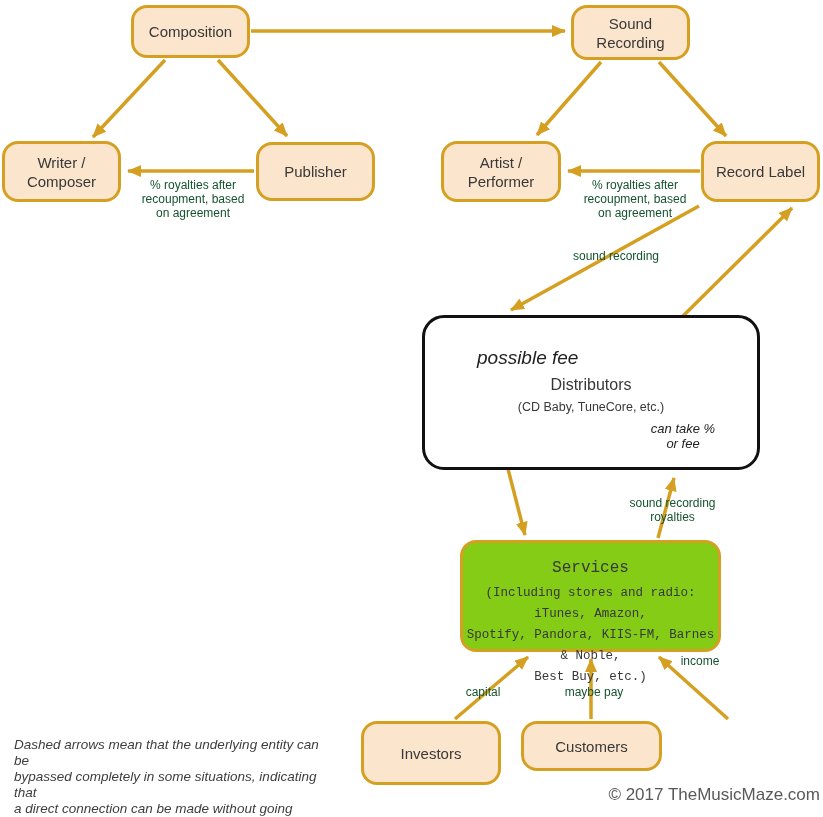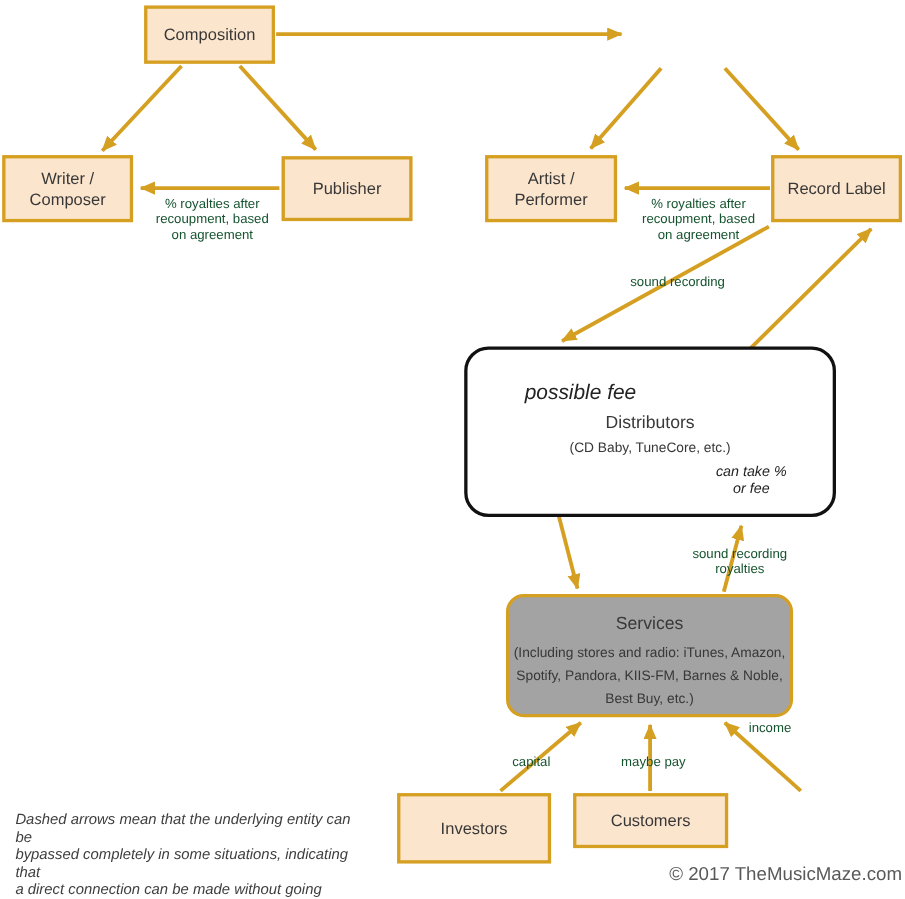--- a/index.html
+++ b/index.html
@@ -4,21 +4,21 @@
 <style>
   html,body { margin:0; padding:0; background:#ffffff; }
   #canvas {
     position:relative; width:823px; height:817px; background:#ffffff;
     font-family:"Liberation Sans", sans-serif; overflow:hidden;
   }
   #arrows { position:absolute; left:0; top:0; width:823px; height:817px; }
 
   .node {
     position:absolute; box-sizing:border-box;
-    background:#FCE5CD; border:3.5px solid #D5A021; border-radius:0;
+    background:#FCE5CD; border:3.5px solid #D5A021; border-radius:16px;
     display:flex; align-items:center; justify-content:center;
     text-align:center; color:#383838; font-size:15px; line-height:19px;
     white-space:pre-line;
   }
   #composition      { left:131px; top:5px;   width:119px; height:53px; }
   #sound-recording  { left:571px; top:5px;   width:119px; height:55px; }
   #writer-composer  { left:2px;   top:141px; width:119px; height:61px; }
   #publisher        { left:256px; top:142px; width:119px; height:59px; }
   #artist-performer { left:441px; top:141px; width:120px; height:61px; }
   #record-label     { left:701px; top:141px; width:119px; height:61px; }
@@ -37,21 +37,21 @@
                 color:#383838; font-size:12.5px; }
   .fee-left   { position:absolute; left:52px; top:29px; color:#222222;
                 font-style:italic; font-size:19px; }
   .fee-right  { position:absolute; left:195px; top:103px; width:126px; text-align:center;
                 color:#222222; font-style:italic; font-size:13px; line-height:15px;
                 white-space:pre-line; }
 
   #services {
     position:absolute; box-sizing:border-box;
     left:460px; top:540px; width:261px; height:112px;
-    background:#a3a3a3; border:3.5px solid #D5A021; border-radius:16px;
+    background:#84cc16; border:3.5px solid #D5A021; border-radius:16px;font-family:Liberation Mono, monospace;
   }
   .svc-title { position:absolute; left:0; right:0; top:16px; text-align:center;
                color:#383838; font-size:16px; }
   .svc-sub   { position:absolute; left:0; right:0; top:40px; text-align:center;
                color:#383838; font-size:12.5px; line-height:21px; white-space:pre-line; }
 
   .elabel {
     position:absolute; color:#14532d; font-size:12px; line-height:14px;
     text-align:center; white-space:pre-line;
   }
@@ -103,20 +103,22 @@
       <path d="M591,719 L591,659" marker-end="url(#ag)"></path>
       <path d="M728,719 L659,657" marker-end="url(#ag)"></path>
     </g>
     <g stroke="#111111" stroke-width="3.5" fill="none" stroke-dasharray="8 6.5">
       <path d="M506,316 L506,464" marker-end="url(#ab)"></path>
       <path d="M677,470 L677,322" marker-end="url(#ab)"></path>
     </g>
   </svg>
 
   <div class="node" id="composition">Composition</div>
+  <div class="node" id="sound-recording">Sound
+Recording</div>
   <div class="node" id="writer-composer">Writer /
 Composer</div>
   <div class="node" id="publisher">Publisher</div>
   <div class="node" id="artist-performer">Artist /
 Performer</div>
   <div class="node" id="record-label">Record Label</div>
 
   <div id="distributors">
     <div class="dist-title">Distributors</div>
     <div class="dist-sub">(CD Baby, TuneCore, etc.)</div>

